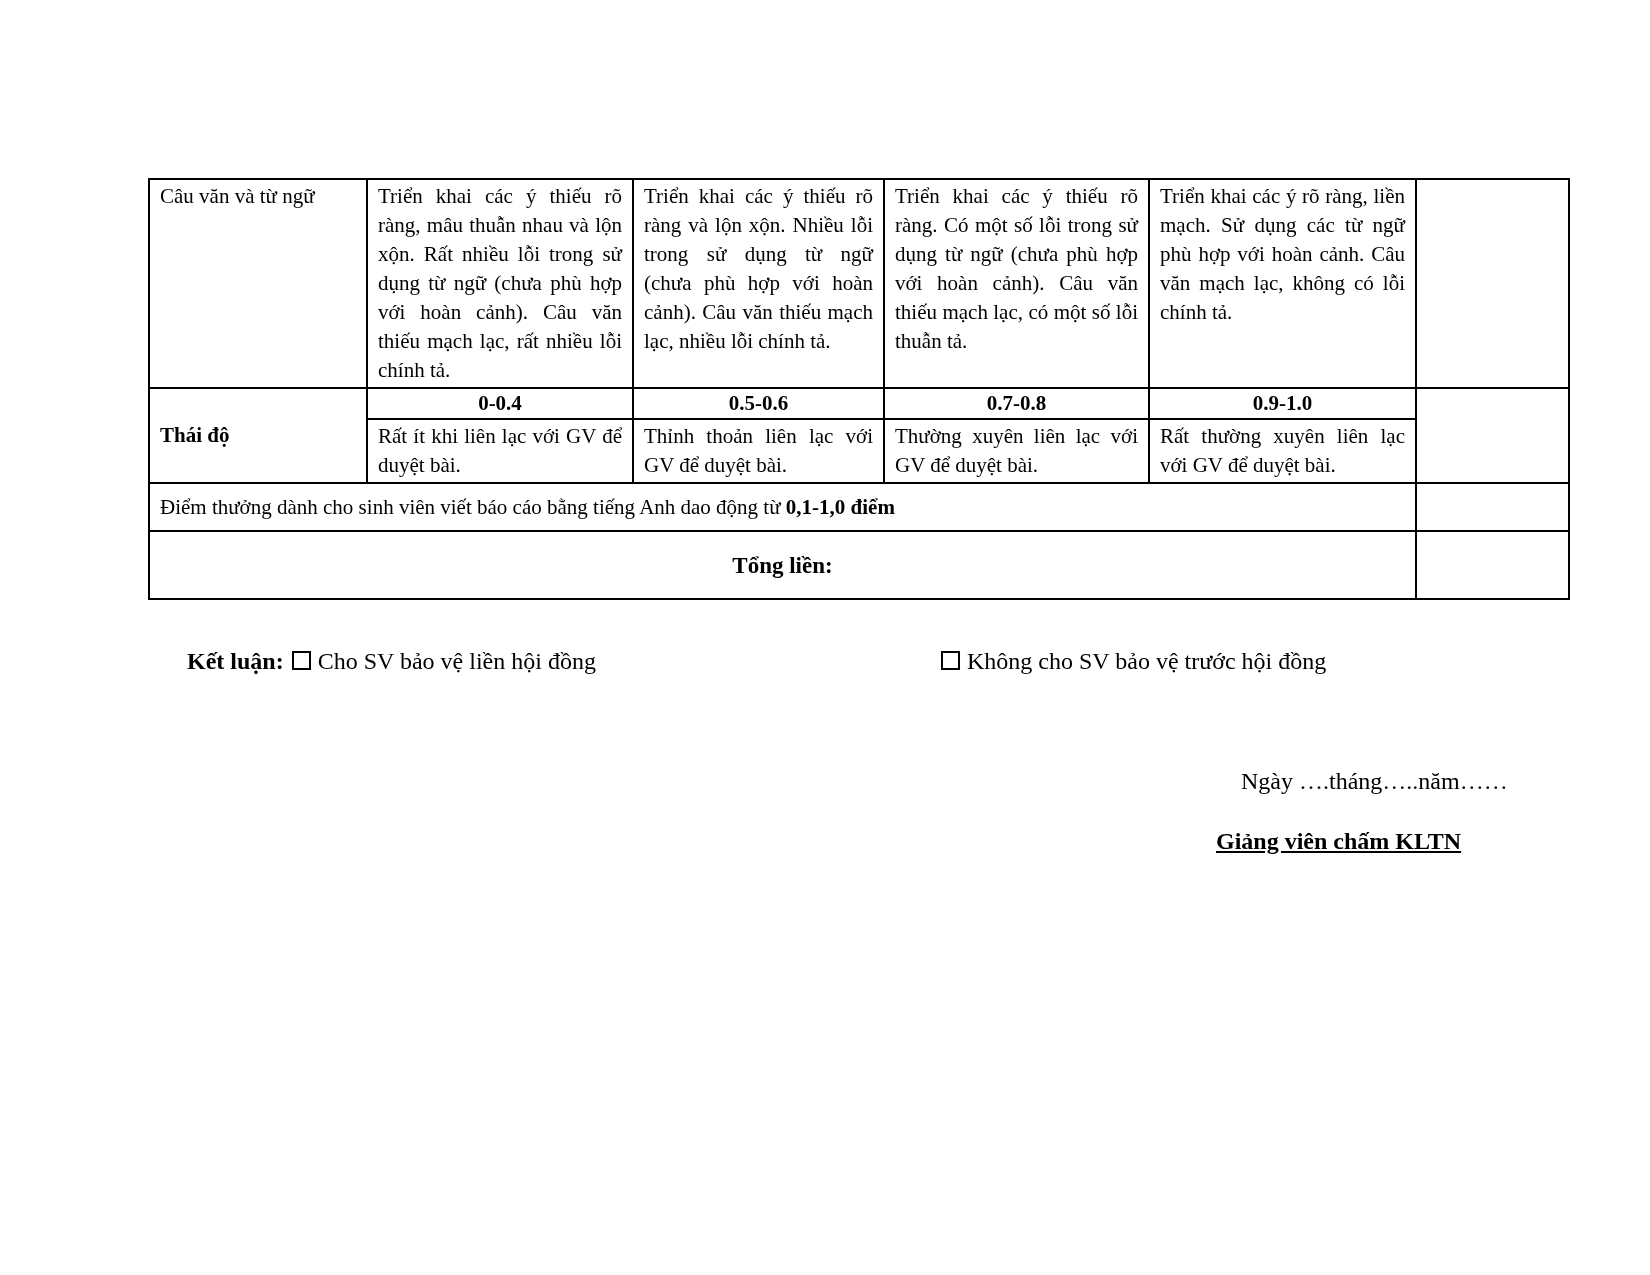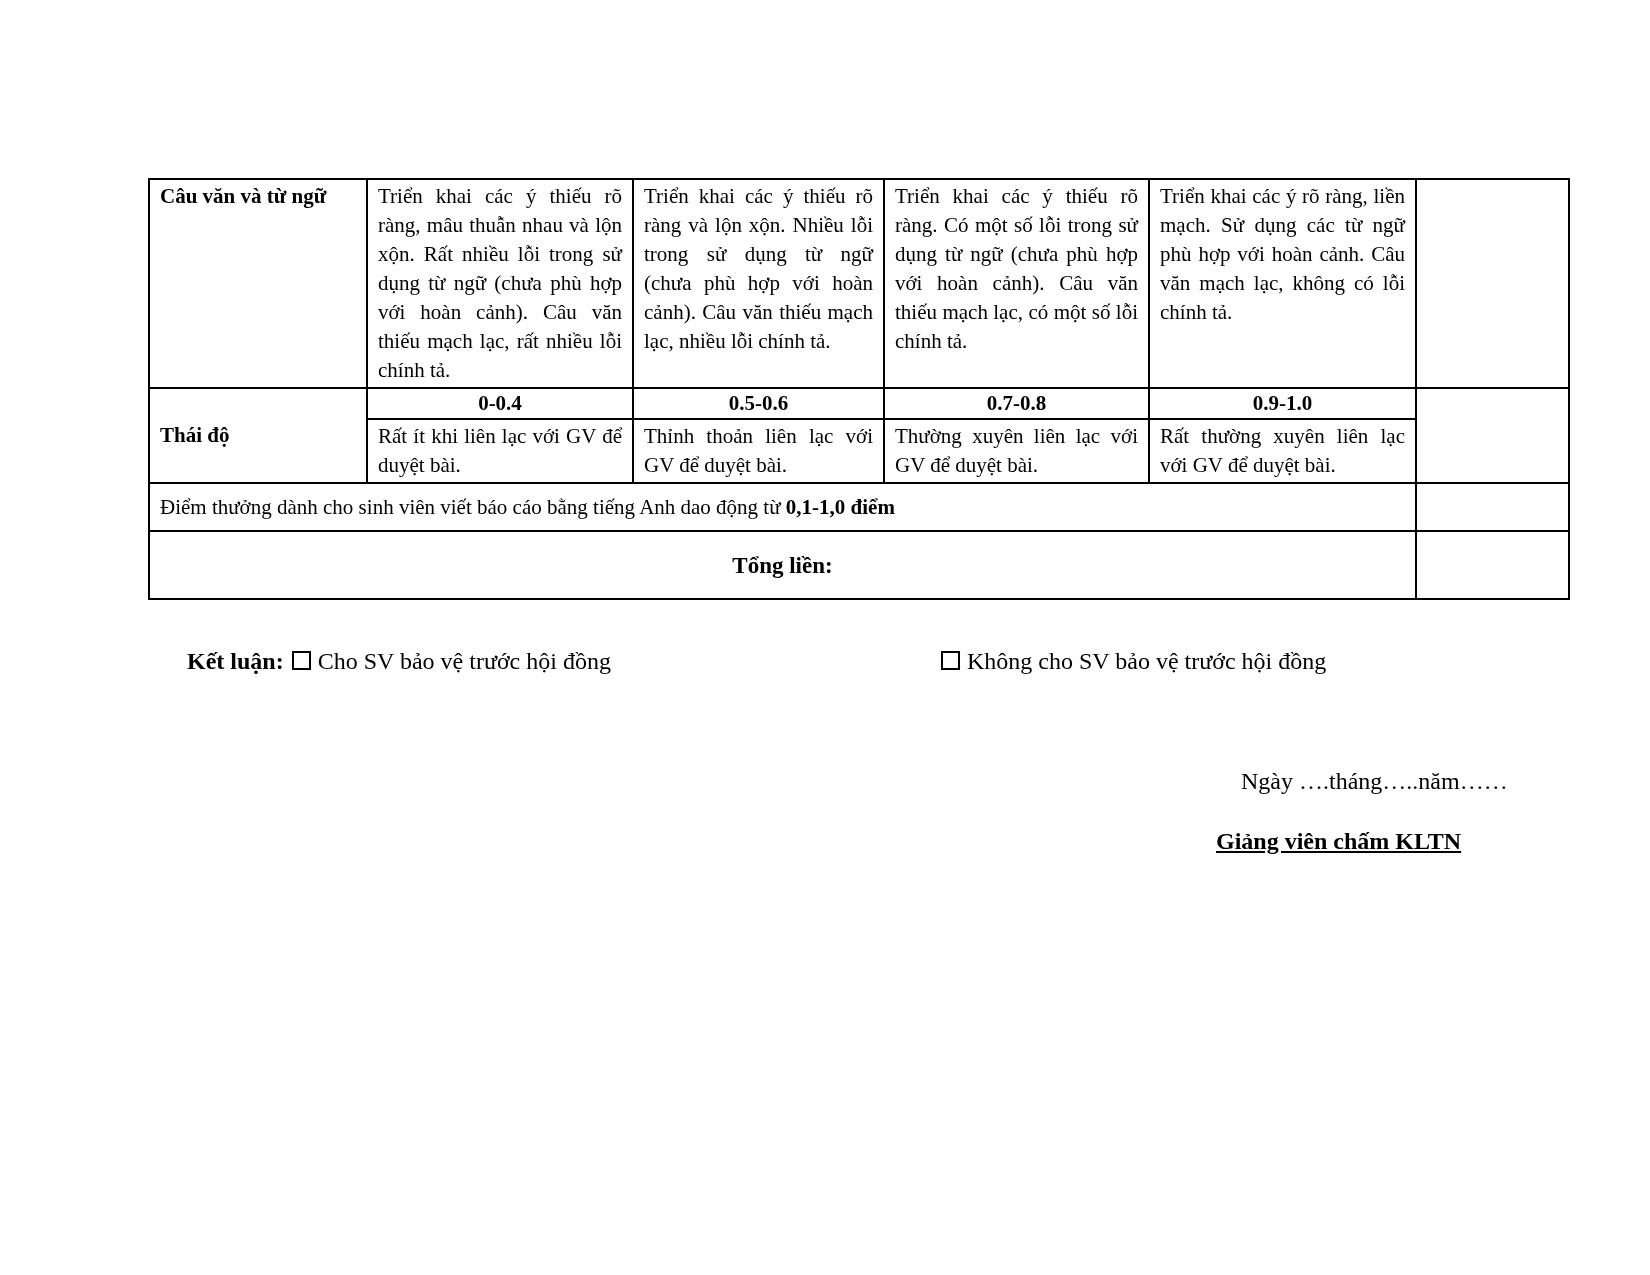--- a/index.html
+++ b/index.html
@@ -2,21 +2,21 @@
 <html><head>
   <meta charset="utf-8">
   <style>
     html, body { margin: 0; padding: 0; background: #ffffff; }
     body { width: 1650px; height: 1275px; position: relative; overflow: hidden;
            font-family: "Liberation Serif", serif; color: #000; }
     .rubric { position: absolute; left: 148px; top: 178px; border-collapse: collapse;
               table-layout: fixed; width: 1420px; font-size: 21px; line-height: 29px; }
     .rubric td { border: 2px solid #000; vertical-align: top; padding: 2px 10px 2px 10px; }
     .rubric td.just { text-align: justify; }
-    .crit { font-weight: bold; }
+    .crit { font-weight: normal; }
     .crit-mid { vertical-align: middle !important; font-weight: bold; }
     .range { text-align: center; font-weight: bold; padding-top: 0 !important; padding-bottom: 0 !important; }
     .bonus-cell { height: 42px; vertical-align: middle !important; }
     .total-cell { height: 62px; text-align: center; vertical-align: middle !important; font-weight: bold; font-size: 23px; }
     .conclusion { position: absolute; left: 187px; top: 648px; font-size: 24px; white-space: nowrap; }
     .conclusion .lbl { font-weight: bold; }
     .cbx { display: inline-block; width: 15px; height: 15px; border: 2px solid #000; vertical-align: -1px; margin: 0 7px 0 8px; }
     .opt2 { position: absolute; left: 754px; top: 0; white-space: nowrap; }
     .opt2 .cbx { margin-left: 0; }
     .date { position: absolute; left: 1209px; top: 768px; font-size: 24px; white-space: nowrap; margin-left: 32px; }
@@ -32,21 +32,21 @@
       <col style="width:251px">
     <col style="width:265px">
       <col style="width:267px">
       <col style="width:153px">
   </colgroup>
   <tbody>
       <tr>
     <td class="crit">Câu văn và từ ngữ</td>
     <td class="just">Triển khai các ý thiếu rõ ràng, mâu thuẫn nhau và lộn xộn. Rất nhiều lỗi trong sử dụng từ ngữ (chưa phù hợp với hoàn cảnh). Câu văn thiếu mạch lạc, rất nhiều lỗi chính tả.</td>
     <td class="just">Triển khai các ý thiếu rõ ràng và lộn xộn. Nhiều lỗi trong sử dụng từ ngữ (chưa phù hợp với hoàn cảnh). Câu văn thiếu mạch lạc, nhiều lỗi chính tả.</td>
-    <td class="just">Triển khai các ý thiếu rõ ràng. Có một số lỗi trong sử dụng từ ngữ (chưa phù hợp với hoàn cảnh). Câu văn thiếu mạch lạc, có một số lỗi chính tả.</td>
+    <td class="just">Triển khai các ý thiếu rõ ràng. Có một số lỗi trong sử dụng từ ngữ (chưa phù hợp với hoàn cảnh). Câu văn thiếu mạch lạc, có một số lỗi thuẫn tả.</td>
     <td class="just">Triển khai các ý rõ ràng, liền mạch. Sử dụng các từ ngữ phù hợp với hoàn cảnh. Câu văn mạch lạc, không có lỗi chính tả.</td>
     <td></td>
   </tr>
   <tr>
     <td class="crit-mid" rowspan="2">Thái độ</td>
     <td class="range">0-0.4</td>
     <td class="range">0.5-0.6</td>
     <td class="range">0.7-0.8</td>
     <td class="range">0.9-1.0</td>
     <td rowspan="2"></td>
@@ -62,18 +62,18 @@
     <td></td>
   </tr>
   <tr>
     <td colspan="5" class="total-cell">Tổng liền:</td>
     <td></td>
   </tr>
 </tbody>
   </table>
 
 <div class="conclusion">
-  <span class="lbl">Kết luận:</span><span class="cbx"></span><span>Cho SV bảo vệ trước hội đồng</span>
+  <span class="lbl">Kết luận:</span><span class="cbx"></span><span>Cho SV bảo vệ liền hội đồng</span>
   <span class="opt2"><span class="cbx"></span><span>Không cho SV bảo vệ trước hội đồng</span></span>
 </div>
 
 <div class="date">Ngày ….tháng…..năm……</div>
 <div class="signer">Giảng viên chấm KLTN</div>
 
 </body></html>

